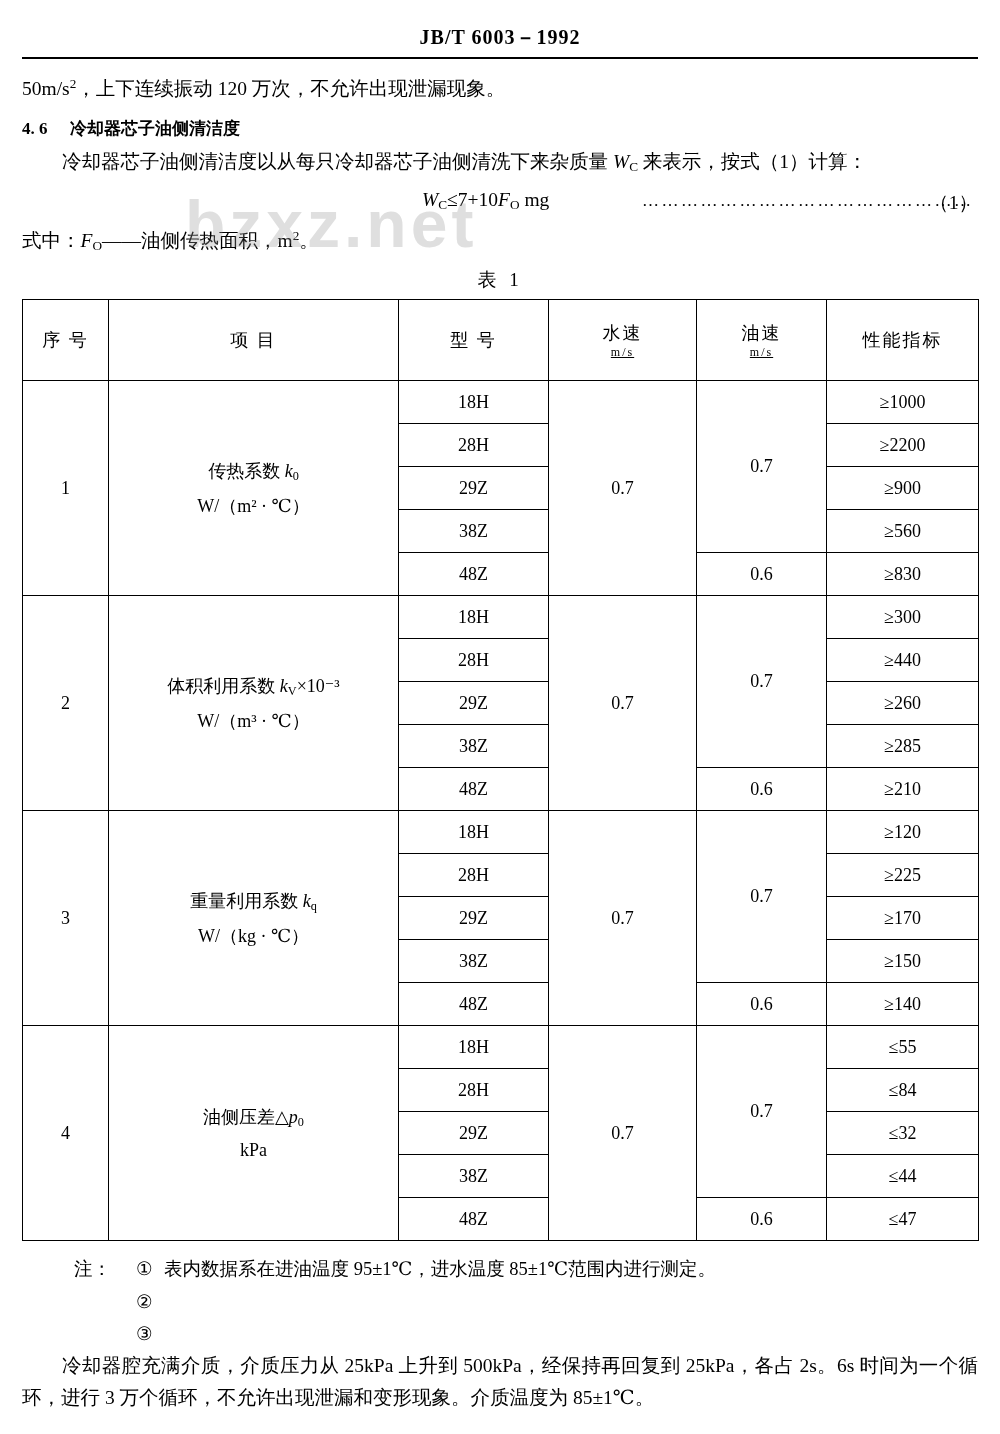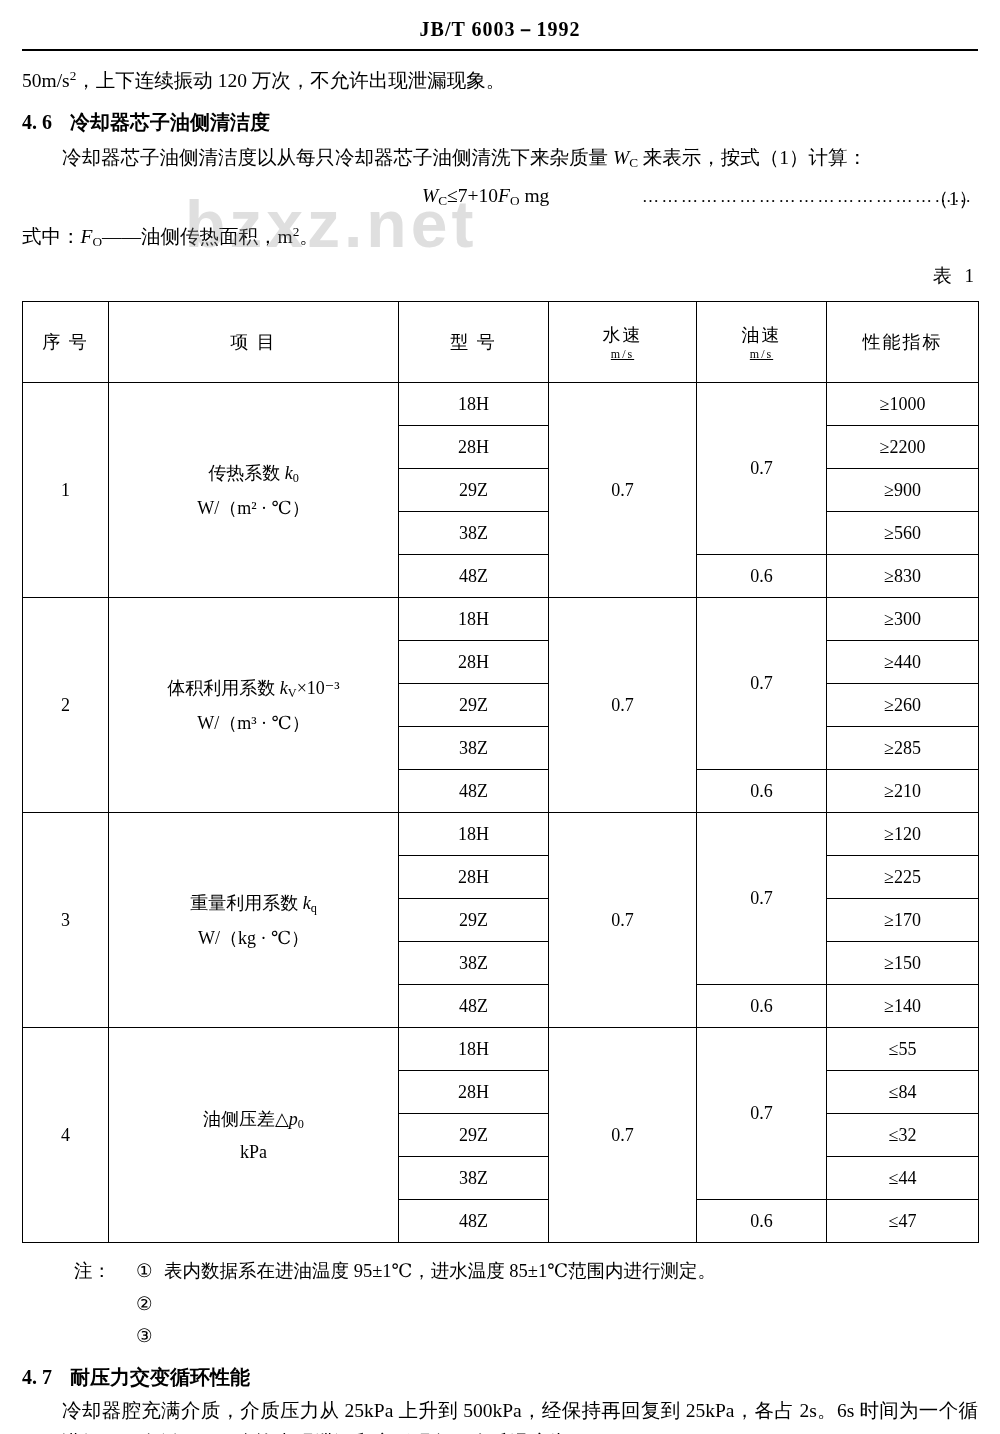--- a/index.html
+++ b/index.html
@@ -21,39 +21,39 @@
     height: 1434px;
     box-sizing: border-box;
     padding: 0 22px;
   }
   
   .header {
     text-align: center;
     font-weight: bold;
     font-size: 20px;
     letter-spacing: 1px;
-    padding-top: 16px;
+    padding-top: 24px;
     padding-bottom: 6px;
   }
   .header-rule {
     border-bottom: 2px solid #000;
     margin-bottom: 14px;
   }
   
   .para {
     font-size: 19.5px;
     line-height: 1.62;
     margin: 6px 0;
     text-align: justify;
   }
   .indent {
     text-indent: 40px;
   }
   .sec-head {
-    font-size: 20px;
+    font-size: 17px;
     font-weight: bold;
     margin: 12px 0 4px 0;
   }
   .sec-head .num {
     display: inline-block;
     min-width: 48px;
   }
   .sec-head .txt {
     font-weight: bold;
   }
@@ -94,29 +94,29 @@
     color: rgba(150,150,150,0.30);
     letter-spacing: 4px;
     font-family: "Liberation Sans", sans-serif;
     pointer-events: none;
     z-index: 5;
     margin-top: 36px;
   }
 
   
   .table-caption {
-    text-align: right;
+    text-align: center;
     font-size: 19px;
     margin: 10px 0 6px 0;
     letter-spacing: 4px;
   }
   table.spec {
     border-collapse: collapse;
     width: 956px;
-    margin: 12px auto;
+    margin: 6px auto;
     table-layout: fixed;
   }
   table.spec td, table.spec th {
     border: 1px solid #000;
     text-align: center;
     vertical-align: middle;
     font-size: 18px;
     font-weight: normal;
     padding: 2px 3px;
   }
@@ -339,18 +339,15 @@
     <div class="note-row cont">
       <div class="note-label">注：</div>
       <div class="note-mark">②</div>
     </div>
     <div class="note-row cont">
       <div class="note-label">注：</div>
       <div class="note-mark">③</div>
     </div>
   </div>
 
-  <div class="sec-head">
-    <span class="num">4. 7</span><span class="txt">耐压力交变循环性能</span>
-  </div>
   <div class="tail-para indent">冷却器腔充满介质，介质压力从 25kPa 上升到 500kPa，经保持再回复到 25kPa，各占 2s。6s 时间为一个循环，进行 3 万个循环，不允许出现泄漏和变形现象。介质温度为 85±1℃。</div>
 
 </div>
 
 </body></html>

